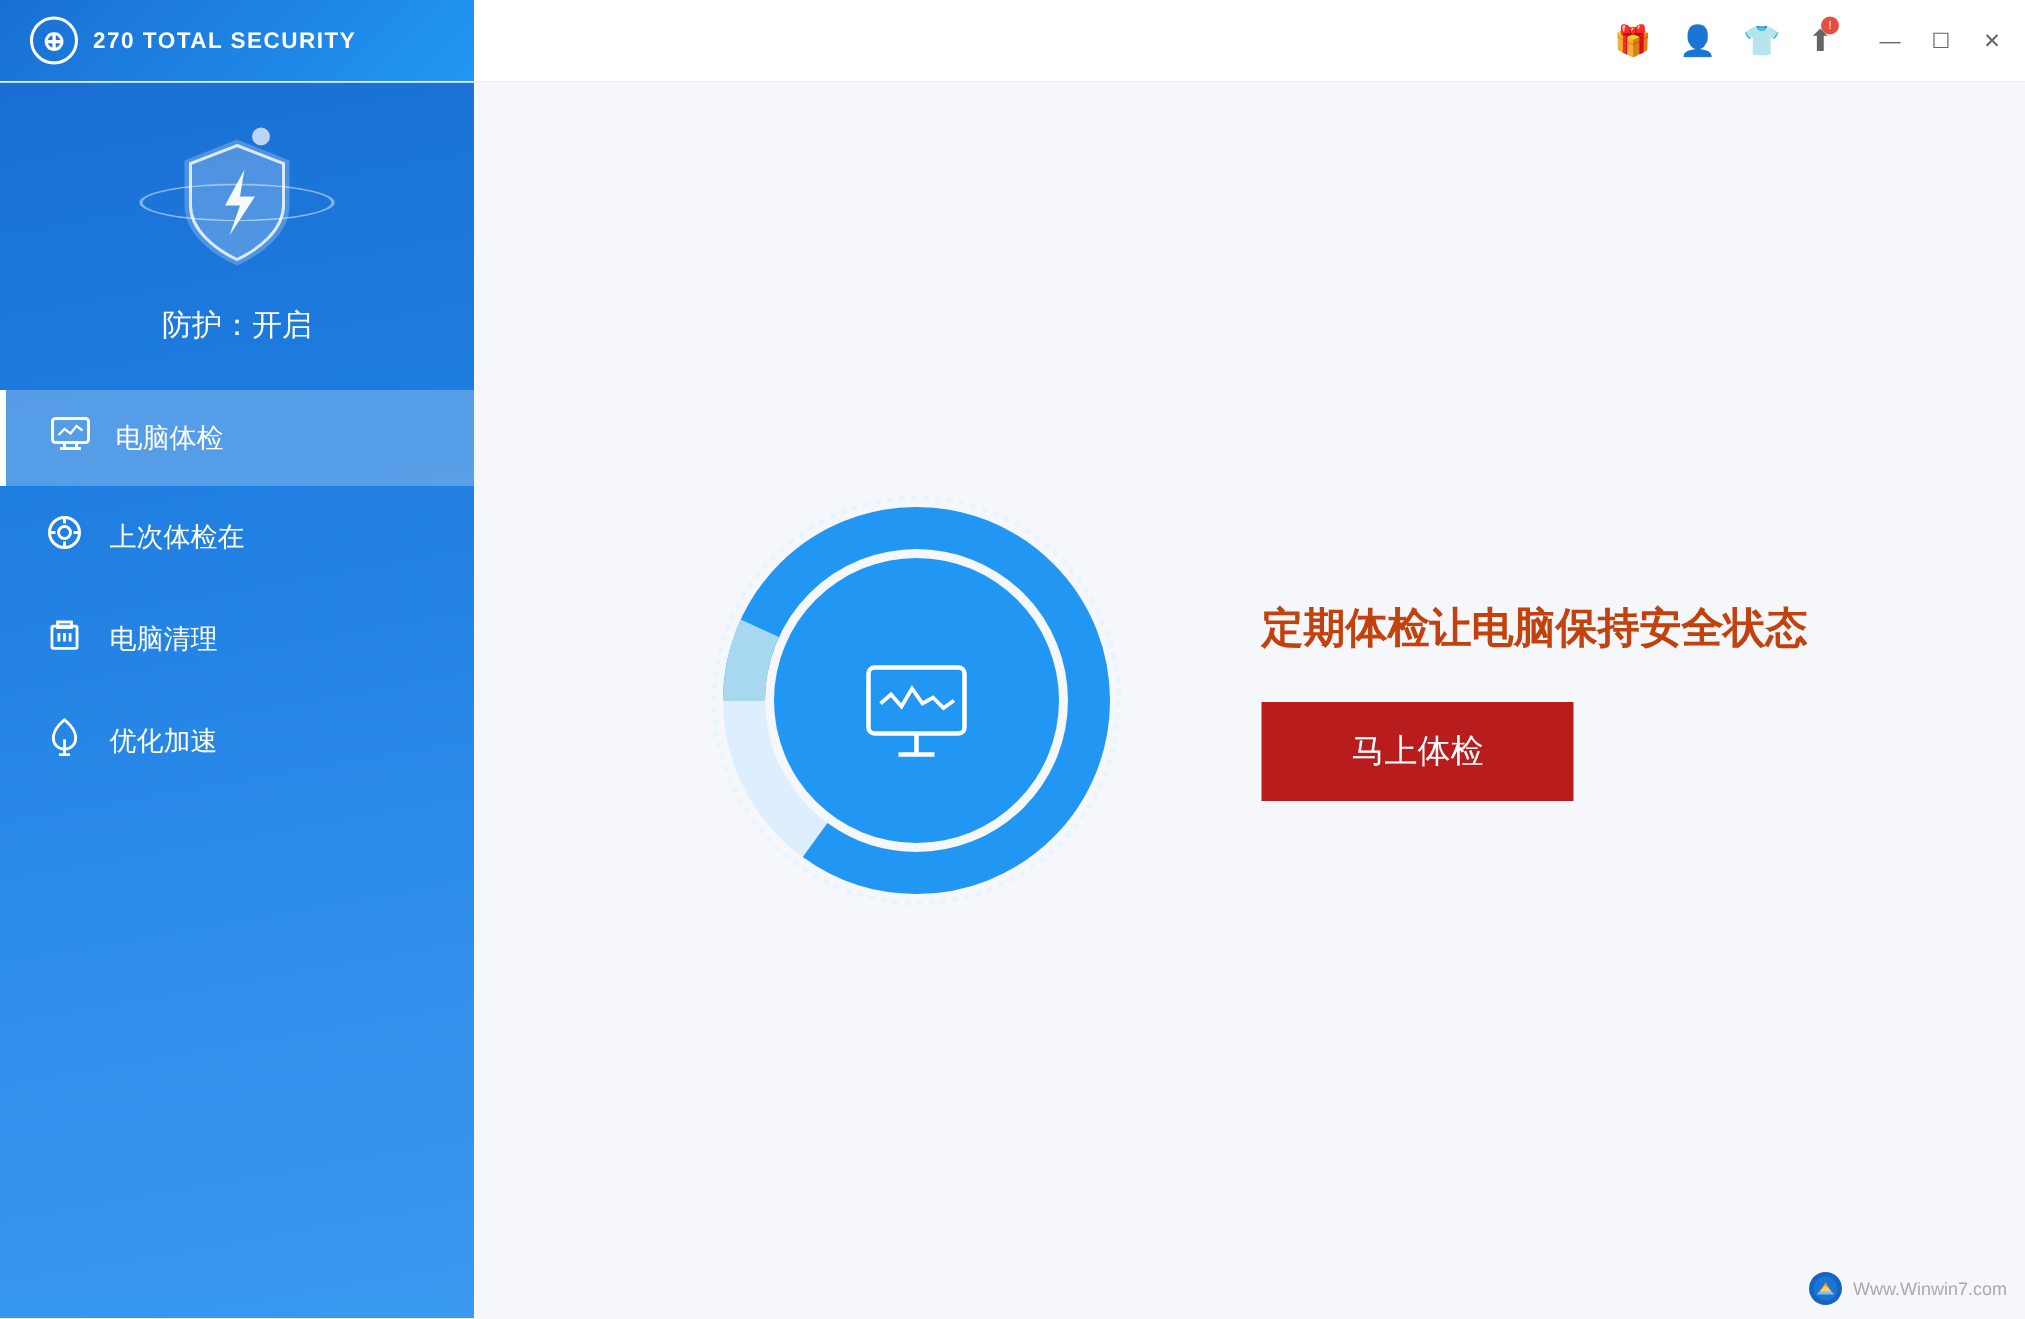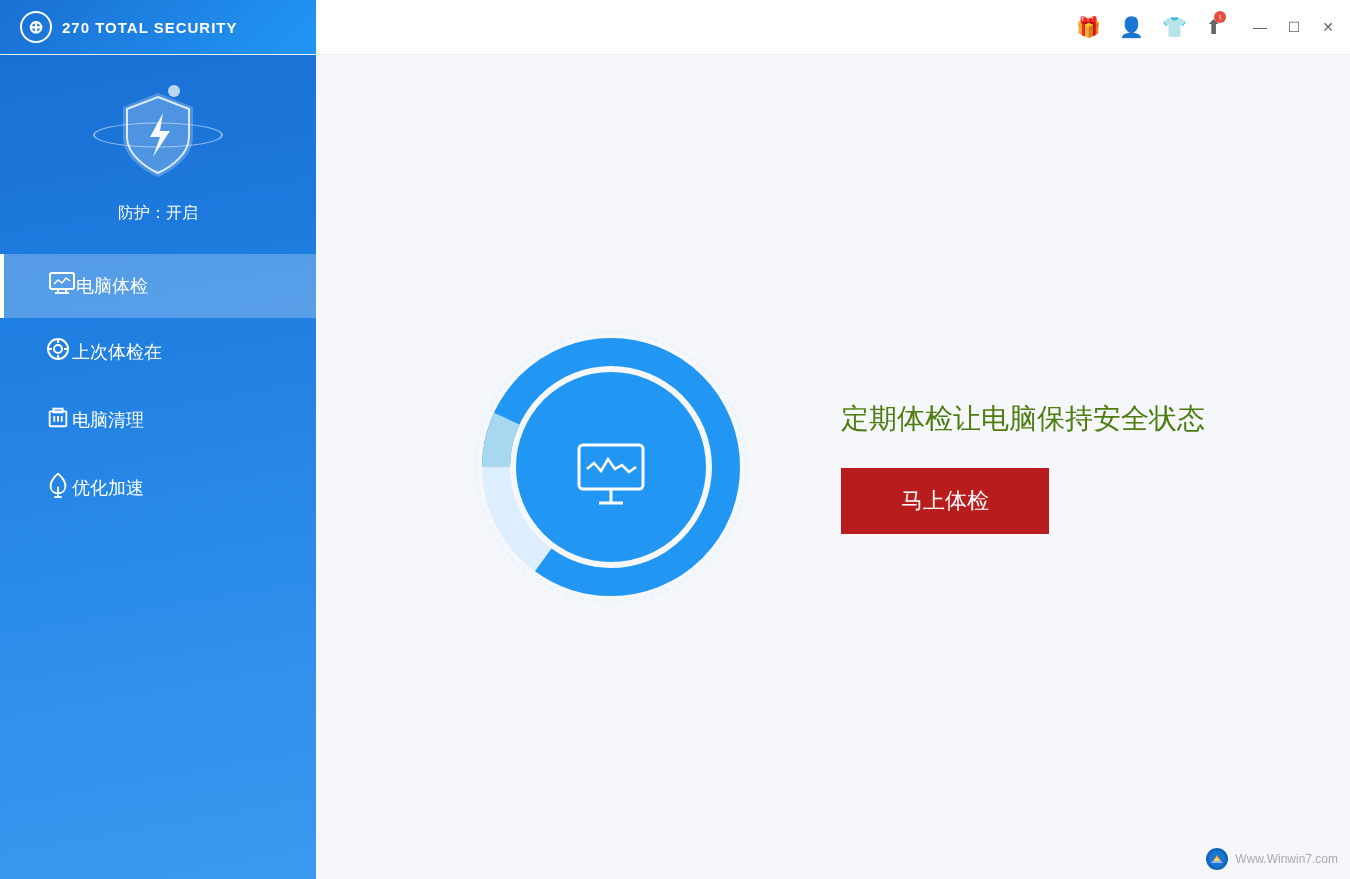--- a/index.html
+++ b/index.html
@@ -42,27 +42,27 @@
       display: flex; flex-direction: column; align-items: center;
       padding-top: 20px;
     }
     .sidebar-logo-area { display: flex; flex-direction: column; align-items: center; margin-bottom: 30px; }
     .shield-container { position: relative; width: 120px; height: 120px; display: flex; align-items: center; justify-content: center; }
     .shield-svg { width: 100px; height: 100px; }
     .orbit-ring {
       position: absolute; width: 130px; height: 50px; border: 2px solid rgba(255,255,255,0.5);
       border-radius: 50%; transform: rotateX(60deg); top: 35px;
     }
-    .protection-status { color: #fff; font-size: 16px; margin-top: 8px; }
+    .protection-status { color: #fff; font-size: 20px; margin-top: 8px; }
 
     
     .nav-list { width: 100%; list-style: none; }
     .nav-item {
-      display: flex; align-items: center; gap: 0;
-      padding: 18px 44px; cursor: pointer; color: #fff; font-size: 18px;
+      display: flex; align-items: center; gap: 16px;
+      padding: 18px 29px; cursor: pointer; color: #fff; font-size: 18px;
       transition: background 0.2s;
     }
     .nav-item.active { background: rgba(255,255,255,0.25); border-left: 4px solid #fff; }
     .nav-icon { font-size: 22px; width: 28px; text-align: center; }
 
     
     .content { flex: 1; display: flex; flex-direction: column; background: #f5f7fa; overflow: hidden; }
 
     
     .top-banner {
@@ -79,21 +79,21 @@
       flex: 1; display: flex; align-items: center; justify-content: center;
       gap: 80px; padding: 40px;
     }
 
     
     .chart-container { position: relative; width: 300px; height: 300px; }
     .donut-svg { width: 300px; height: 300px; }
 
     
     .right-panel { display: flex; flex-direction: column; gap: 30px; align-items: flex-start; }
-    .panel-title { font-size: 28px; color: #4d7c0f; font-weight: normal; }
+    .panel-title { font-size: 28px; color: #c2410c; font-weight: bold; }
     .scan-btn {
       background: #b91c1c; color: #fff; border: none; border-radius: 0;
       padding: 18px 60px; font-size: 22px; cursor: pointer; font-family: inherit;
       transition: background 0.2s;
     }
 
     
     .watermark {
       position: absolute; bottom: 8px; right: 12px;
       font-size: 12px; color: #aaa; display: flex; align-items: center; gap: 6px;

